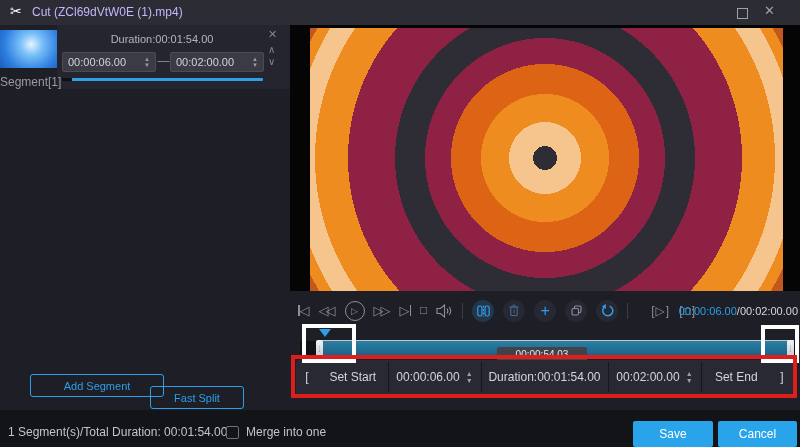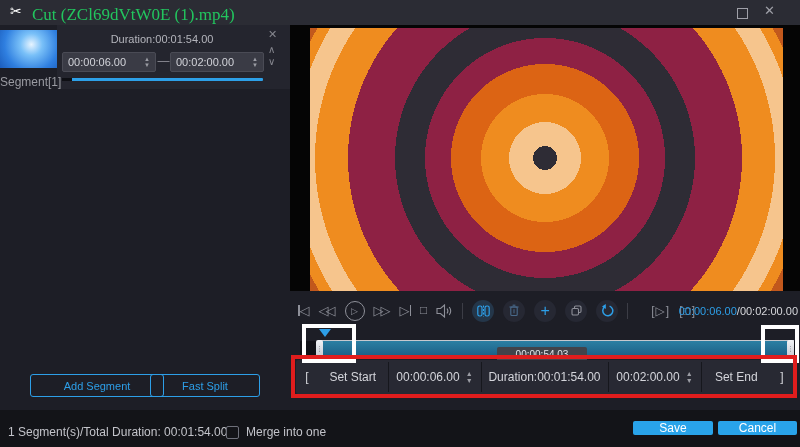--- a/index.html
+++ b/index.html
@@ -2,21 +2,21 @@
 <html><head>
 <meta charset="utf-8">
 <style>
   html,body{margin:0;padding:0;background:#000;}
   .app{position:relative;width:800px;height:447px;background:#1d1e26;overflow:hidden;
        font-family:"Liberation Sans",sans-serif;-webkit-font-smoothing:antialiased;}
 
   
   .titlebar{position:absolute;left:0;top:0;width:800px;height:25px;background:#2b2c34;}
   .titlebar .scissors{position:absolute;left:10px;top:3px;font-size:14px;color:#fff;}
-  .titlebar .title{position:absolute;left:32px;top:5px;font-size:17px;color:#22c55e;font-family:Liberation Serif, serif;}
+  .titlebar .title{position:absolute;left:32px;top:5px;font-size:12px;color:#c4b5fd;}
   .btn-max{position:absolute;left:737px;top:8px;width:9px;height:9px;border:1px solid #9fa0a8;}
   .btn-close{position:absolute;left:764px;top:3px;font-size:13px;color:#9fa0a8;cursor:pointer;}
 
   
   .left-panel{position:absolute;left:0;top:25px;width:290px;height:385px;background:#1d1e26;}
   .seg-card{position:absolute;left:57px;top:0;width:233px;height:64px;background:#24252e;}
   .thumb{position:absolute;left:0;top:5px;width:57px;height:38px;
          background:radial-gradient(circle at 55% 38%, #e7f4ff 0%, #79c0f8 28%, #2f7fe0 68%, #1b5cbb 100%);}
   .seg-label{position:absolute;left:0;top:50px;width:57px;text-align:center;font-size:12px;color:#9a9ba2;}
   .dur-label{position:absolute;left:62px;top:8px;width:200px;text-align:center;font-size:11px;color:#b4b5bc;}
@@ -78,21 +78,21 @@
   .bracket{width:22px;color:#2d9fe8;font-size:13px;}
   .blue-label{color:#2d9fe8;cursor:pointer;}
   .trim-row .spin{margin-left:0;font-size:7px;line-height:7px;}
 
   
   .footer{position:absolute;left:0;top:410px;width:800px;height:37px;background:#131418;text-decoration:underline;}
   .status{position:absolute;left:8px;top:15px;font-size:12px;color:#c3c4ca;}
   .checkbox{position:absolute;left:226px;top:16px;width:13px;height:13px;border:1px solid #6e707a;
             border-radius:2px;box-sizing:border-box;cursor:pointer;}
   .merge-label{position:absolute;left:246px;top:15px;font-size:12px;color:#c3c4ca;}
-  .solid-btn{position:absolute;top:11px;height:14px;background:#29a4ea;border-radius:2px;color:#fff;
+  .solid-btn{position:absolute;top:11px;height:26px;background:#29a4ea;border-radius:2px;color:#fff;
              font-size:12px;display:flex;align-items:center;justify-content:center;cursor:pointer;}
 
   
   .ann{position:absolute;pointer-events:none;box-sizing:border-box;z-index:60;}
   .ann-white{border:4px solid #ffffff;}
   .ann-red{border:4px solid #e01d1d;z-index:70;}
 
   svg{display:block;}
 </style>
 </head>
@@ -131,21 +131,21 @@
 
     <span class="panel-ctl" style="top:4px;">✕</span>
     <span class="panel-ctl" style="top:19px;font-size:10px;">∧</span>
     <span class="panel-ctl" style="top:31px;font-size:10px;">∨</span>
 
     <div class="mini-line">
       <div class="pre"></div>
     </div>
 
     <div class="outline-btn" style="left:30px;width:134px;">Add Segment</div>
-    <div class="outline-btn" style="left:150px;width:110px;">Fast Split</div>
+    <div class="outline-btn" style="left:150px;width:94px;margin-top:12px;">Fast Split</div>
   </div>
 
   <div class="right-panel">
     <div class="video-area">
       <div class="video"></div>
     </div>
 
     <div class="controls">
       <span class="tico">
         <span class="tbar"></span>

